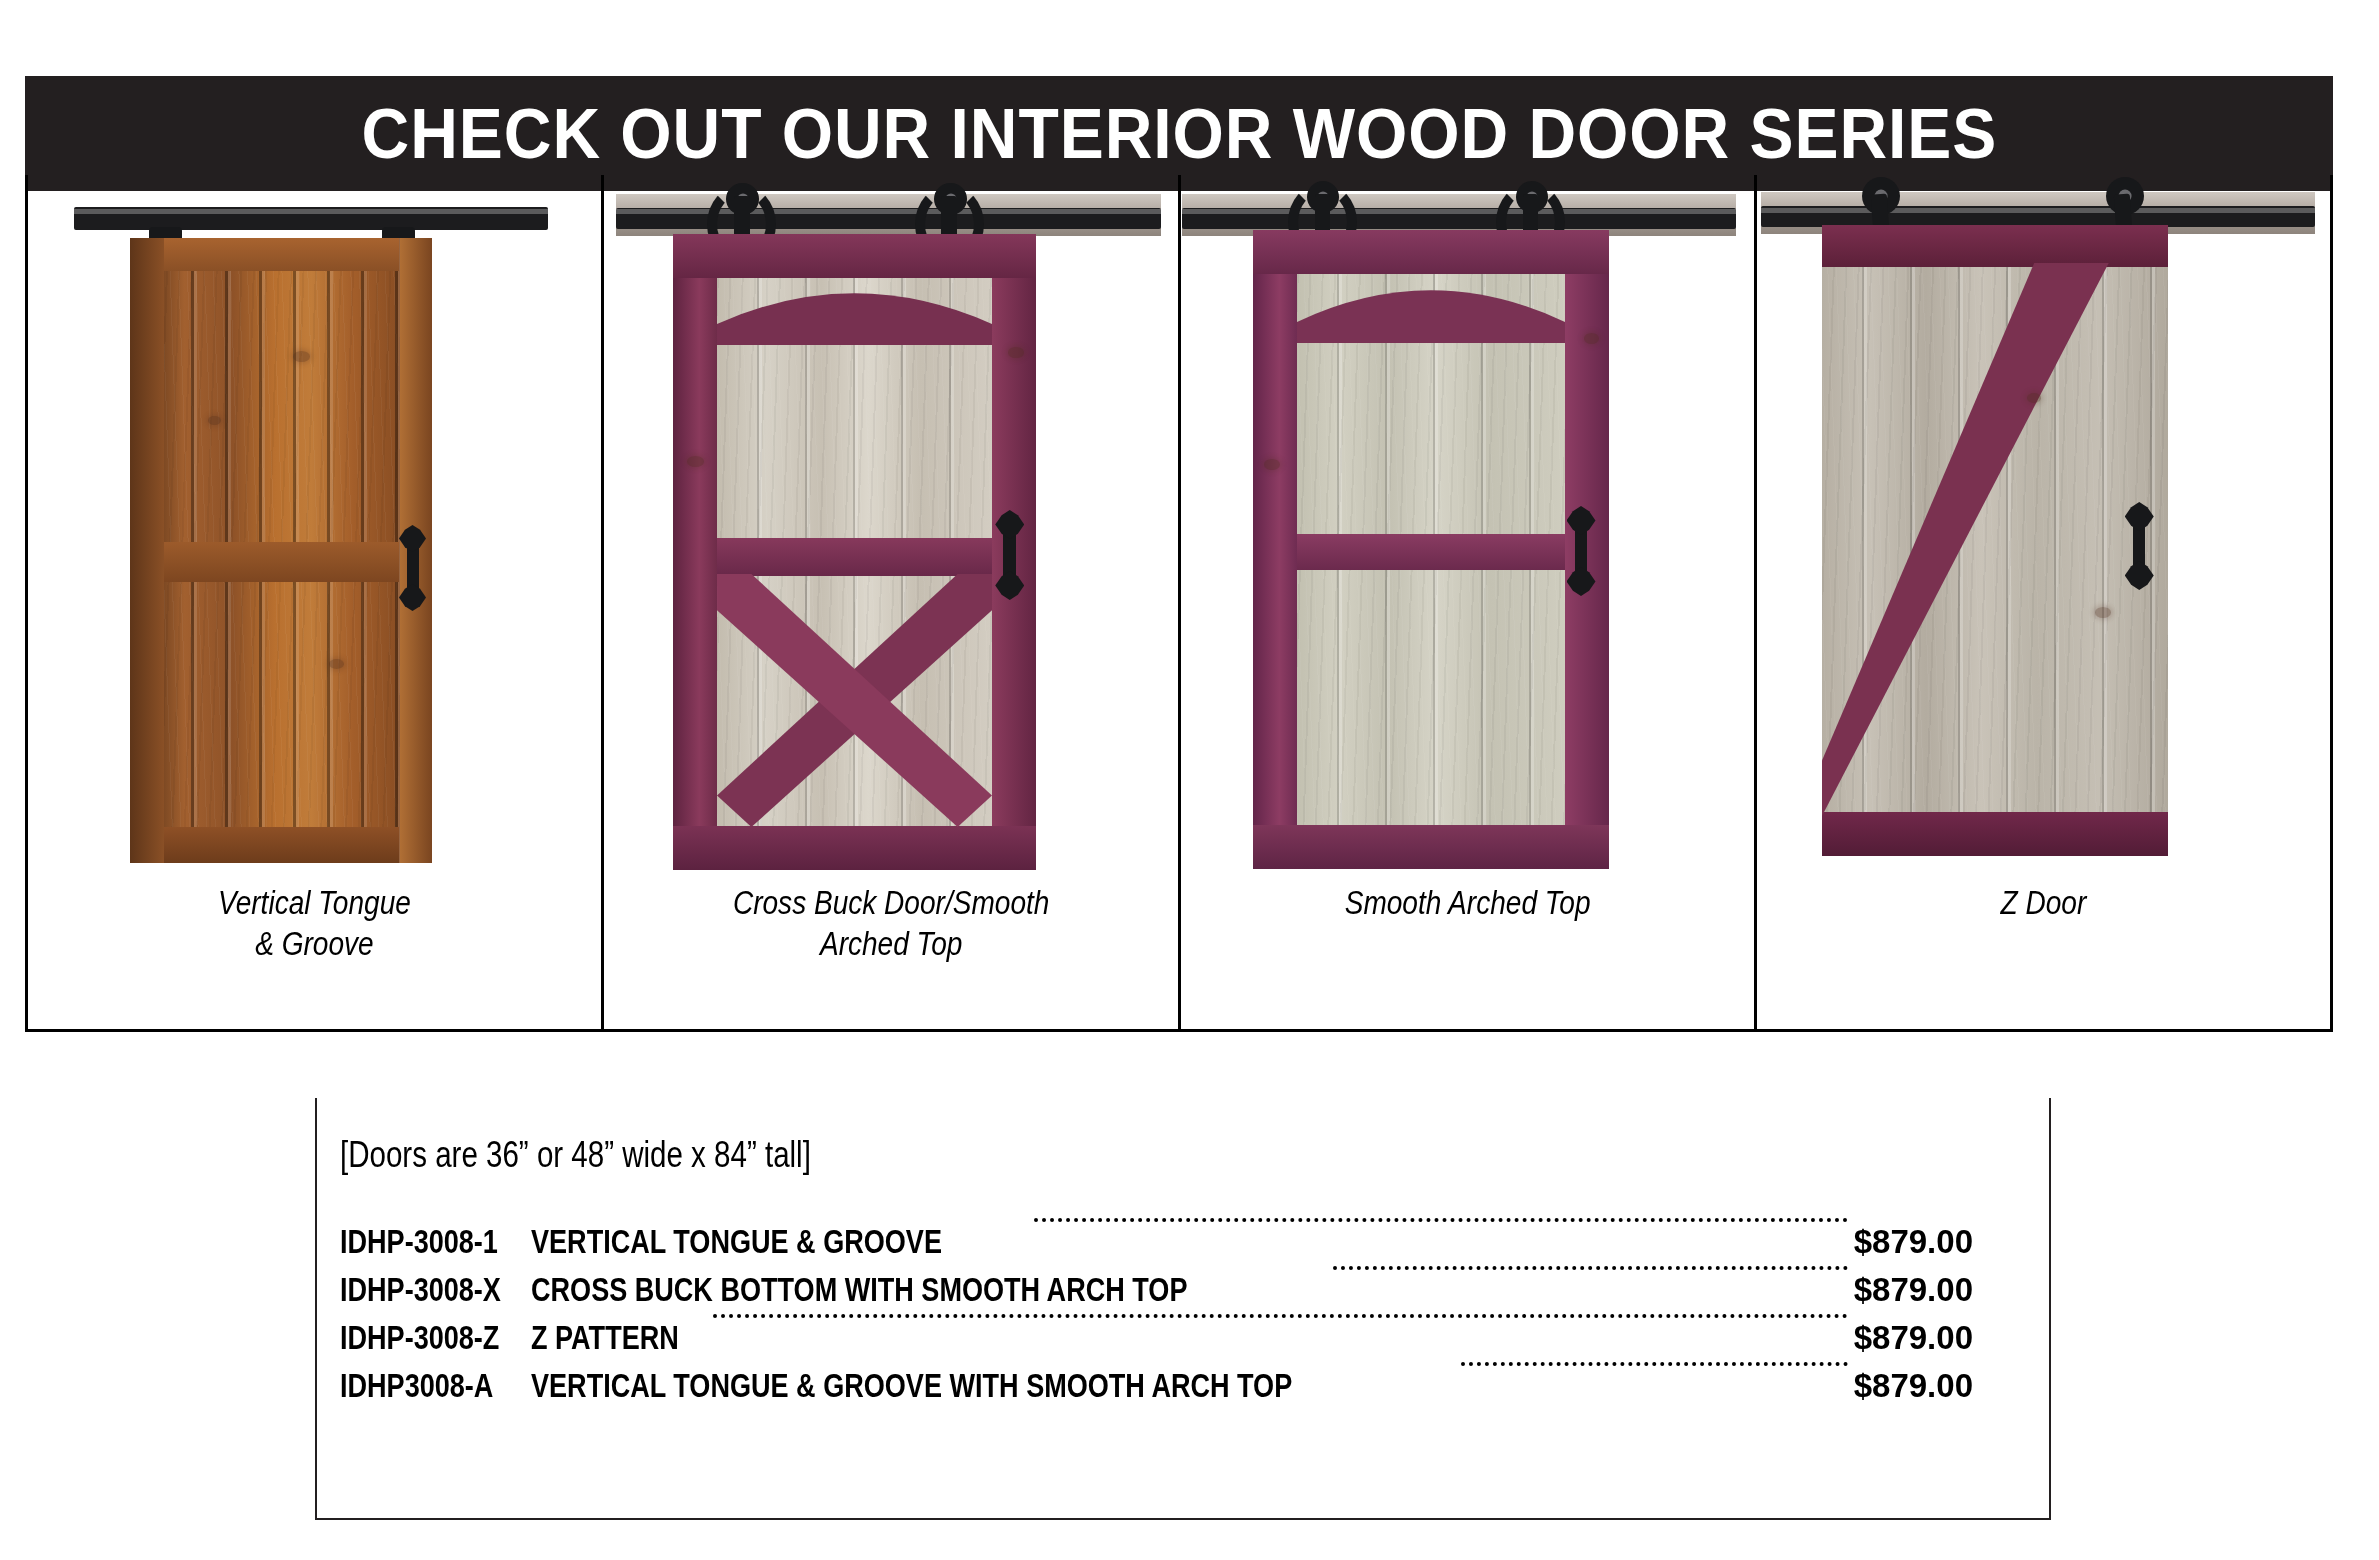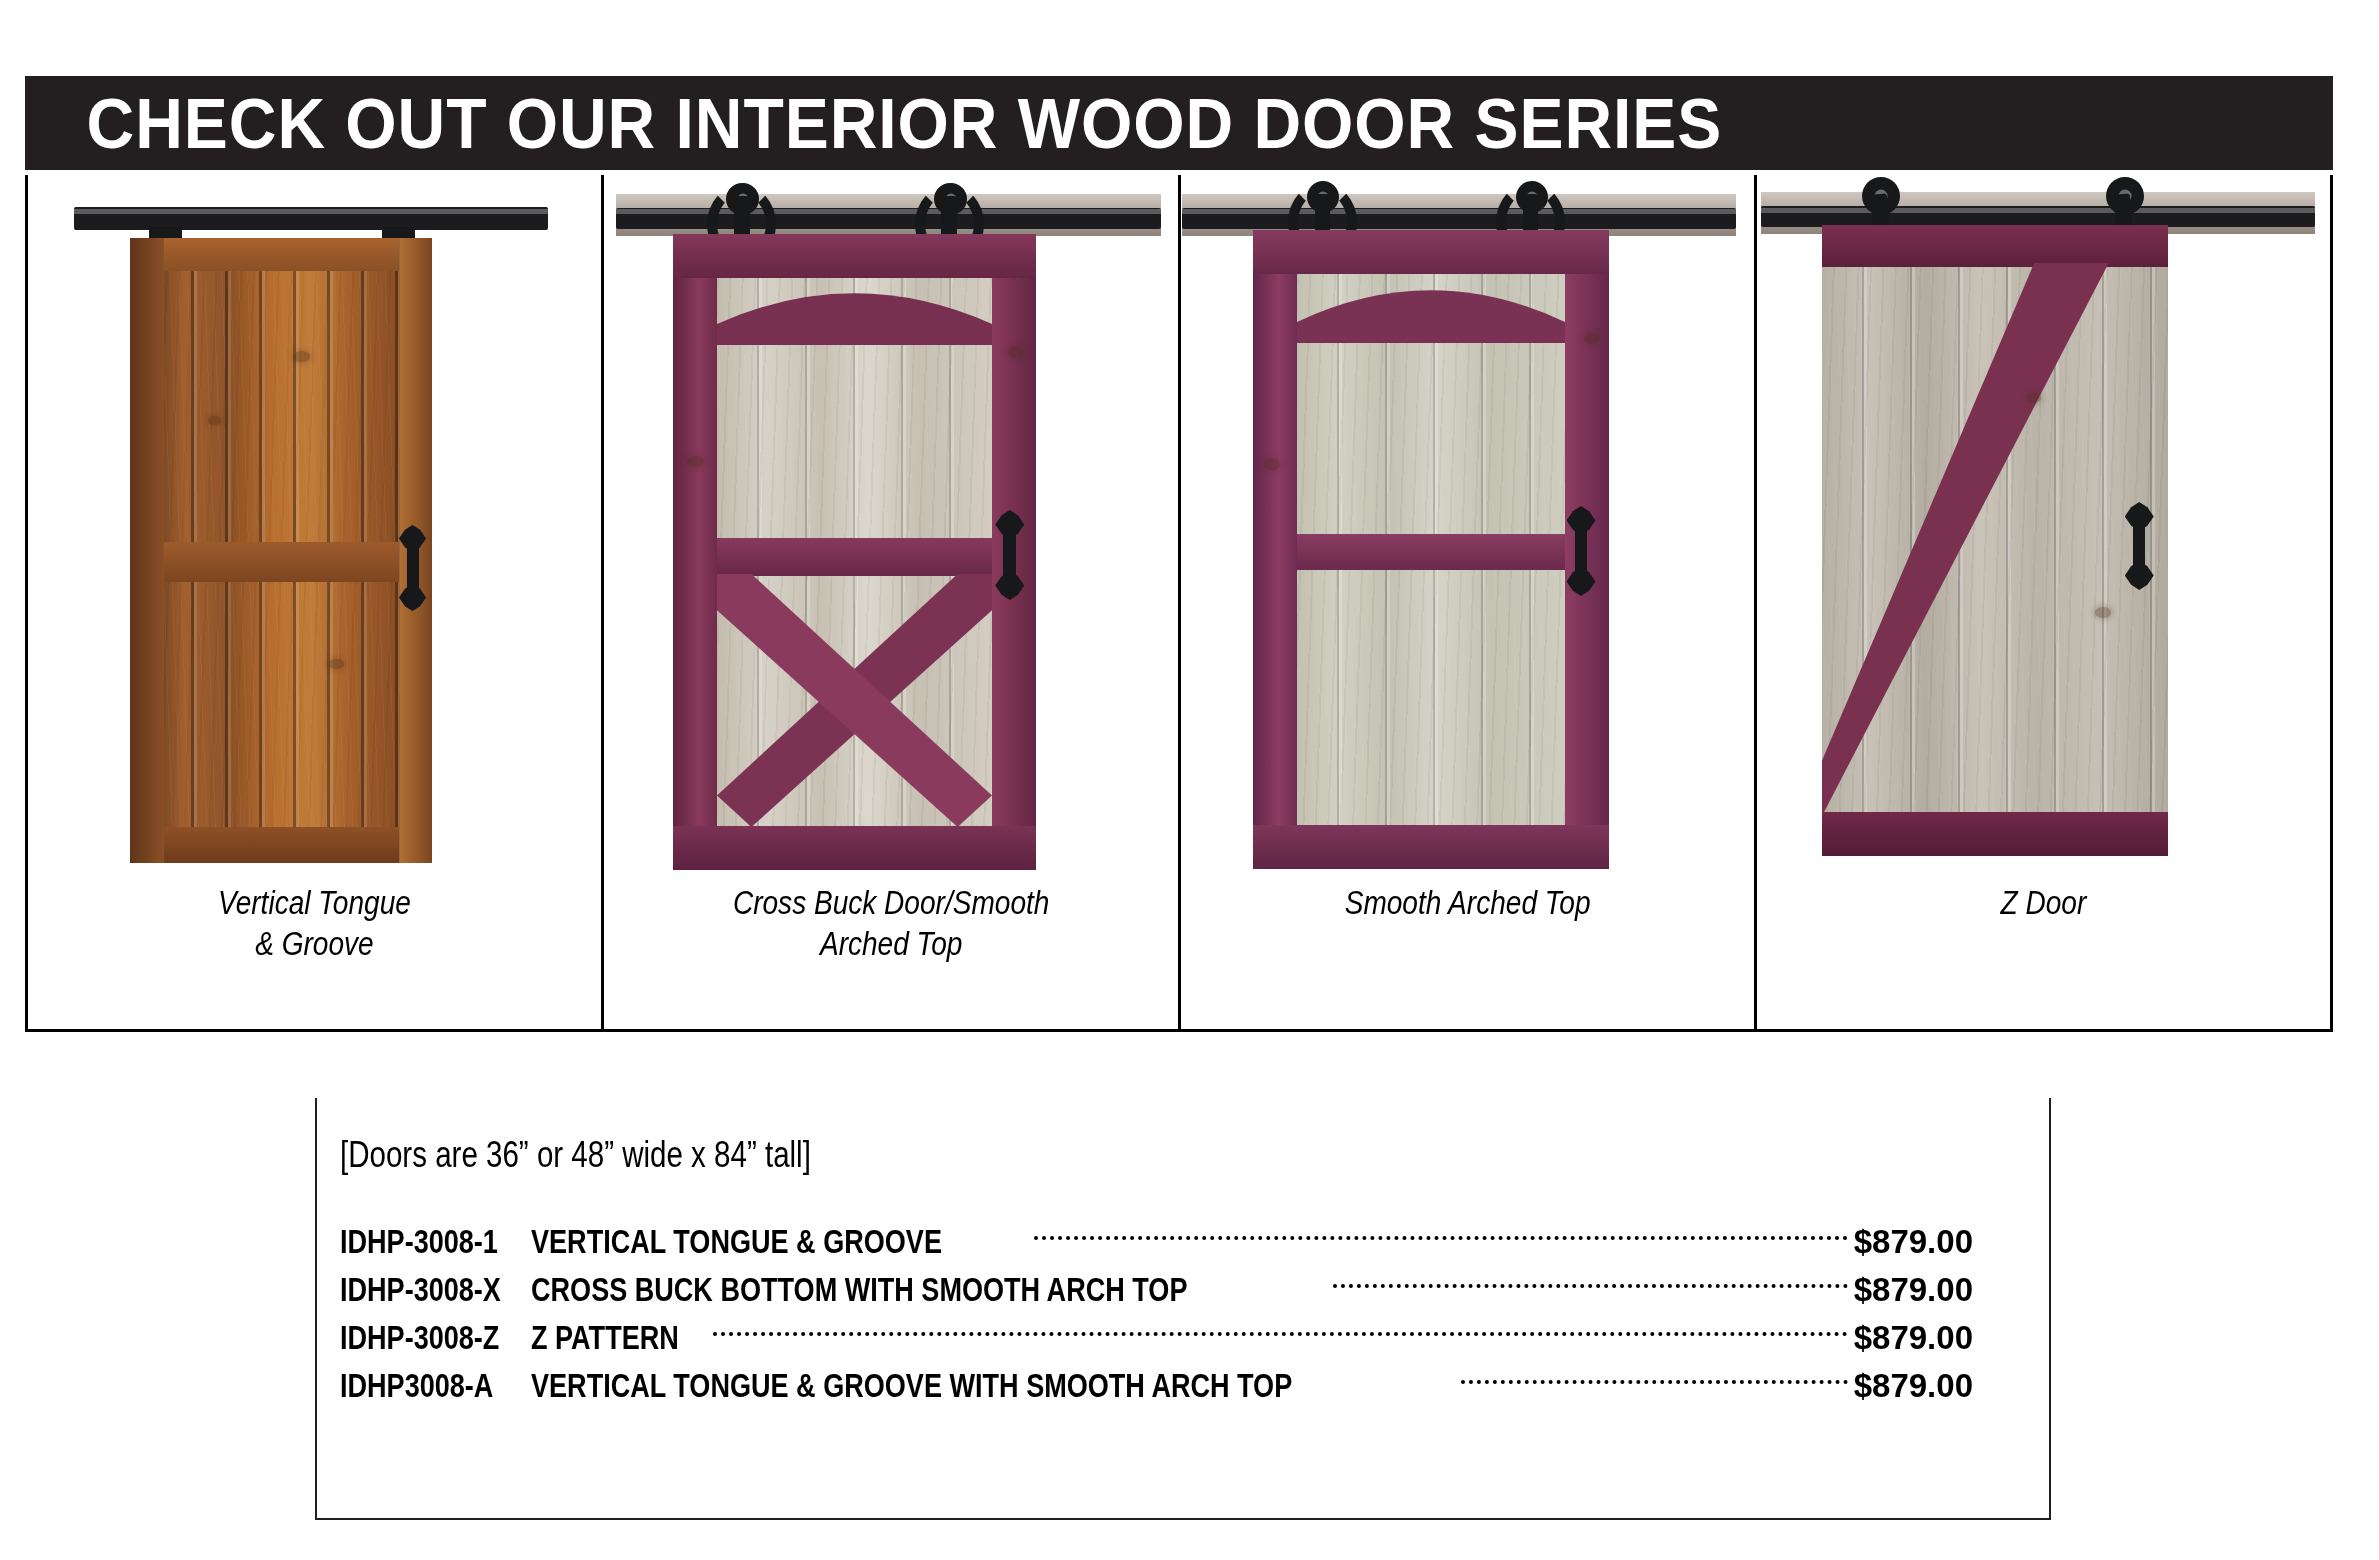--- a/index.html
+++ b/index.html
@@ -1,22 +1,22 @@
 <!DOCTYPE html>
 <html><head>
 <meta charset="utf-8">
 <style>
   html,body{margin:0;padding:0;background:#ffffff;}
   body{width:2379px;height:1560px;position:relative;overflow:hidden;
        font-family:"Liberation Sans","DejaVu Sans",sans-serif;}
 
   
   #header-banner{
-    position:absolute;left:25px;top:76px;width:2308px;height:94px;
-    background:#231f20;display:flex;align-items:center;justify-content:flex-start;
+    position:absolute;left:25px;top:76px;width:2308px;height:115px;
+    background:#231f20;display:flex;align-items:center;justify-content:center;
   }
   #header-title{
     color:#ffffff;font-weight:bold;font-size:71px;line-height:71px;
     letter-spacing:1px;white-space:nowrap;
     transform:scaleX(0.93);transform-origin:center center;
   }
 
   
   #door-gallery{
     position:absolute;left:25px;top:175px;width:2308px;height:857px;
@@ -90,21 +90,21 @@
   #price-header span.right{transform-origin:right center;}
   #price-body{
     border:2.9px solid #231f20;border-top:none;background:#fff;
     height:422px;box-sizing:border-box;padding:36px 0 0 23px;
   }
   #size-note{
     font-size:36px;line-height:42px;color:#000;white-space:nowrap;
     transform:scaleX(0.82);transform-origin:left top;margin-bottom:42px;
   }
   .price-row{
-    display:flex;align-items:center;font-size:33px;line-height:48px;
+    display:flex;align-items:flex-start;font-size:33px;line-height:48px;
     font-weight:bold;color:#000;white-space:nowrap;
   }
   .sku{width:191px;flex:0 0 auto;transform:scaleX(0.82);transform-origin:left center;}
   .desc{flex:0 0 auto;transform:scaleX(0.82);transform-origin:left center;}
   .leader{flex:1 1 auto;border-bottom:4.8px dotted #000;margin:0 5.7px 8.6px 1.9px;min-width:19px;}
   .price{flex:0 0 auto;padding-right:76px;font-weight:bold;}
 </style>
 </head>
 <body>
 

